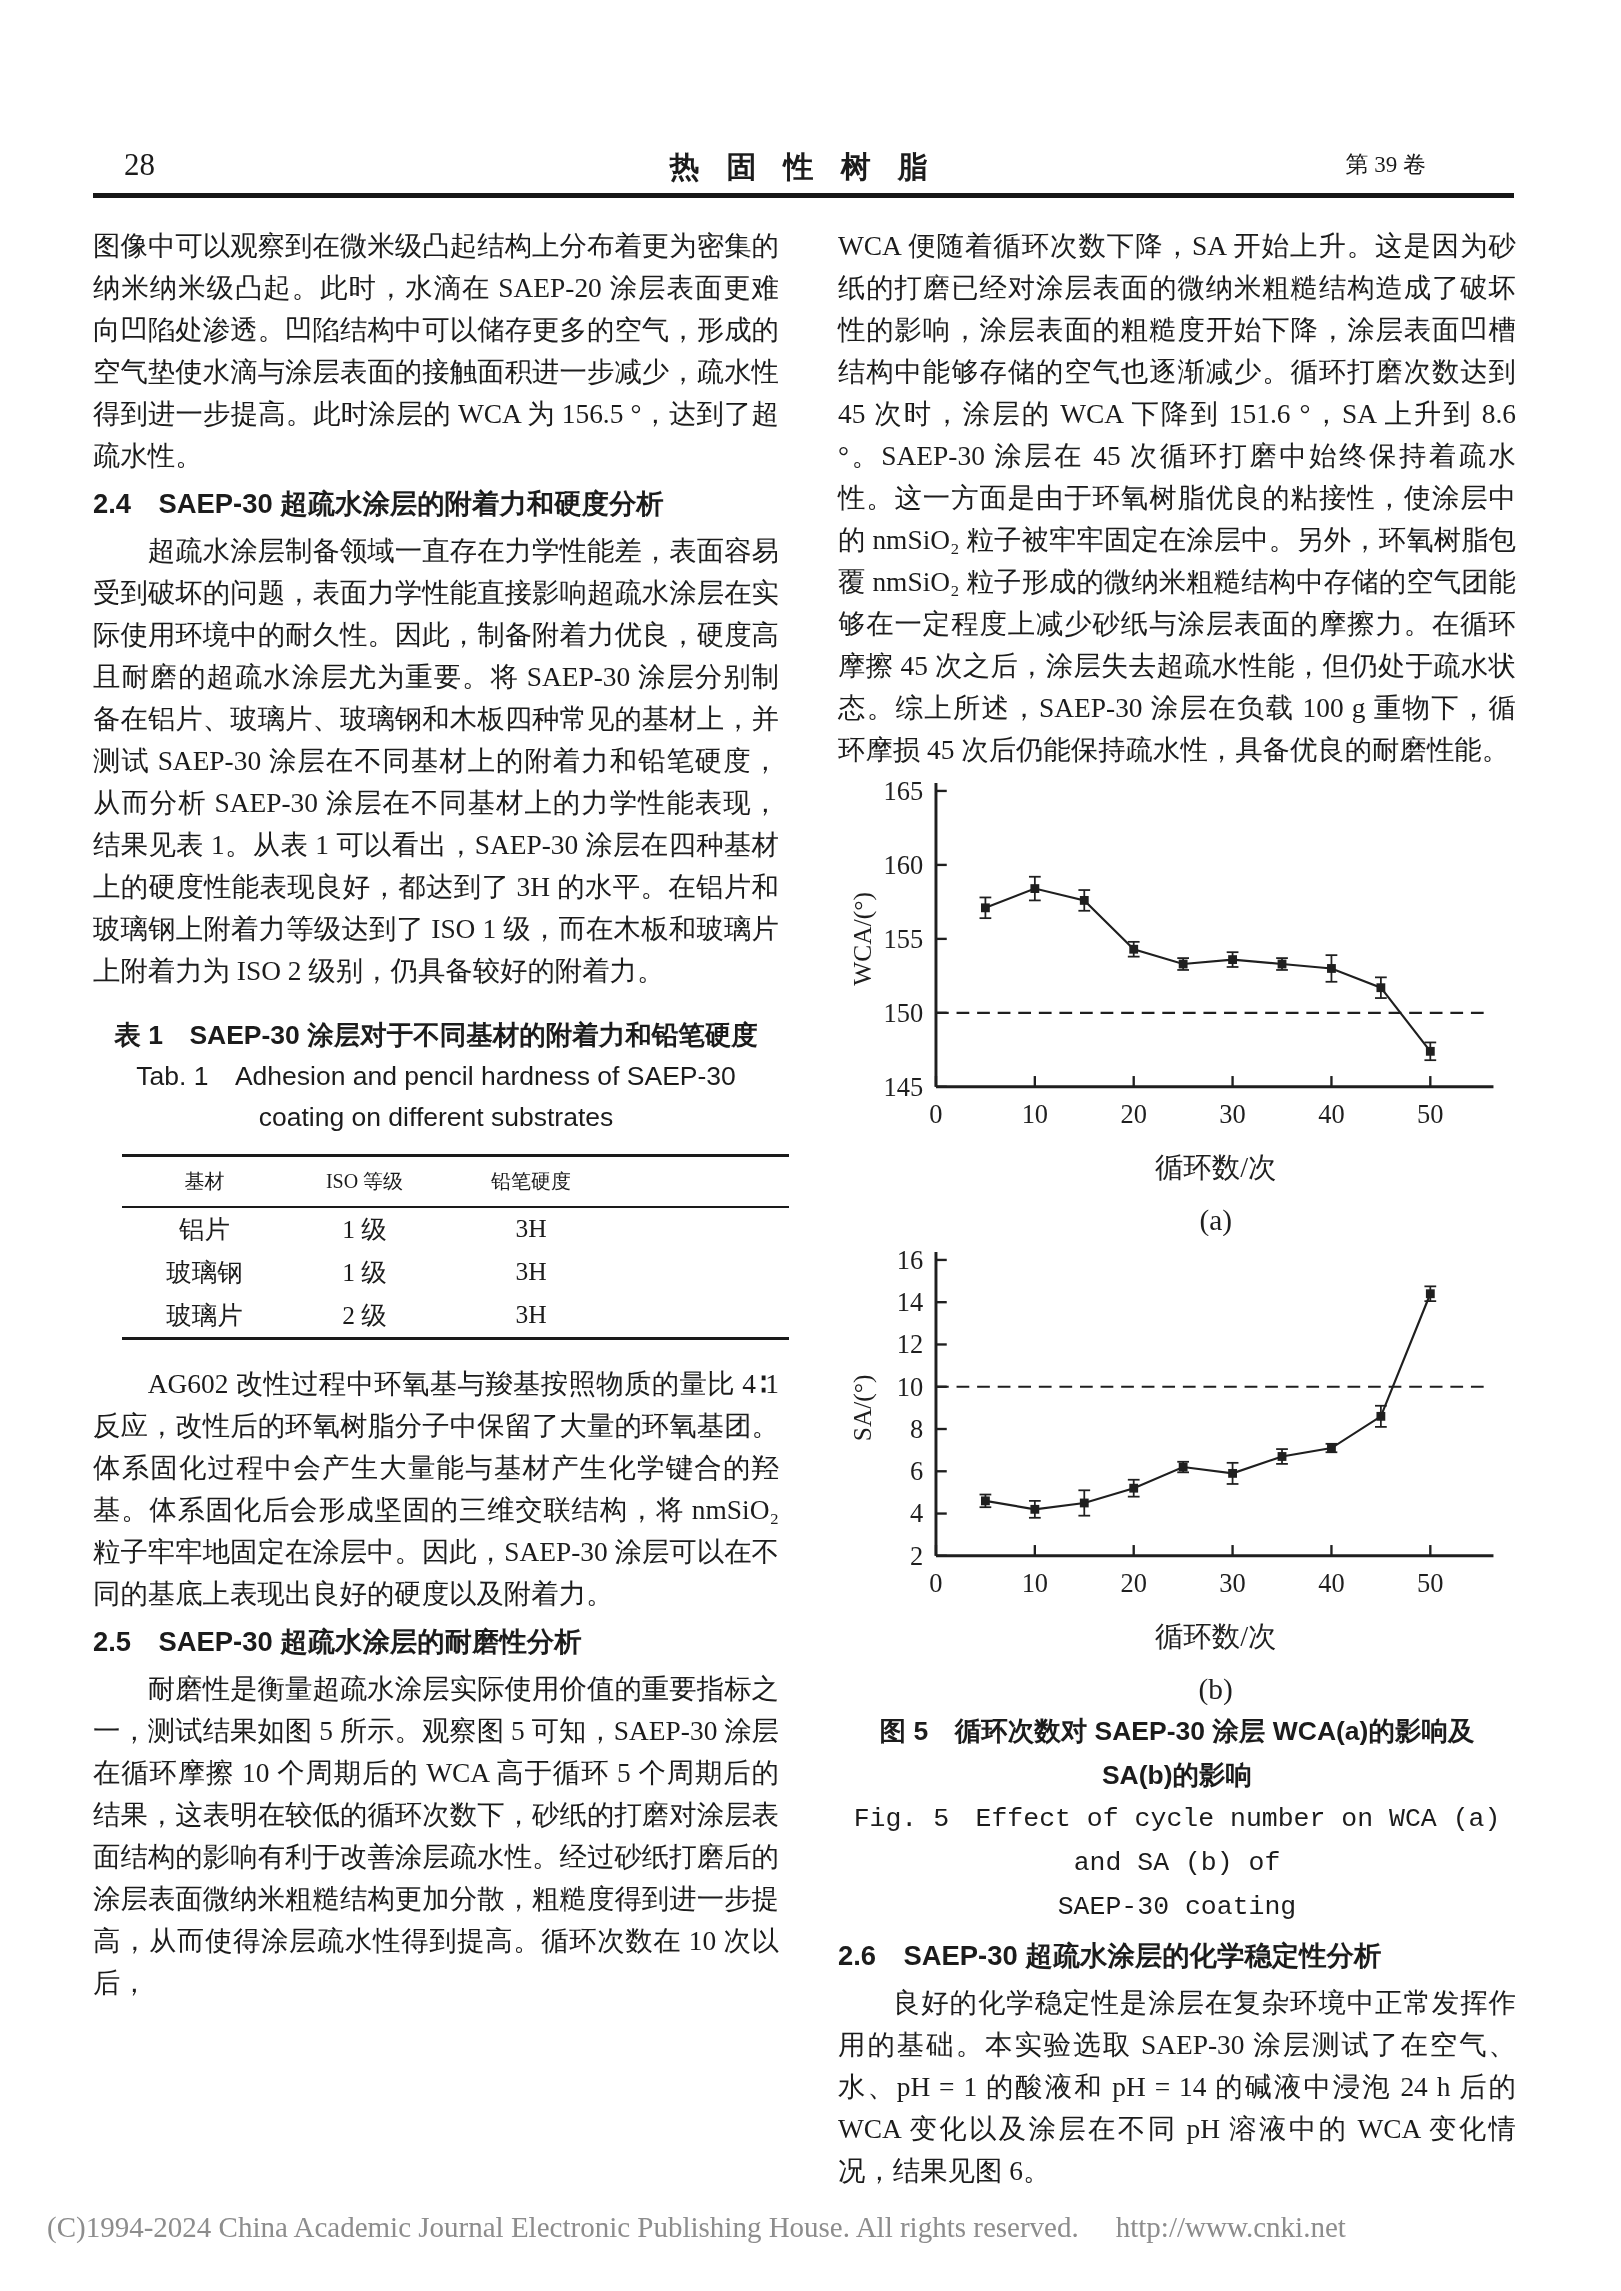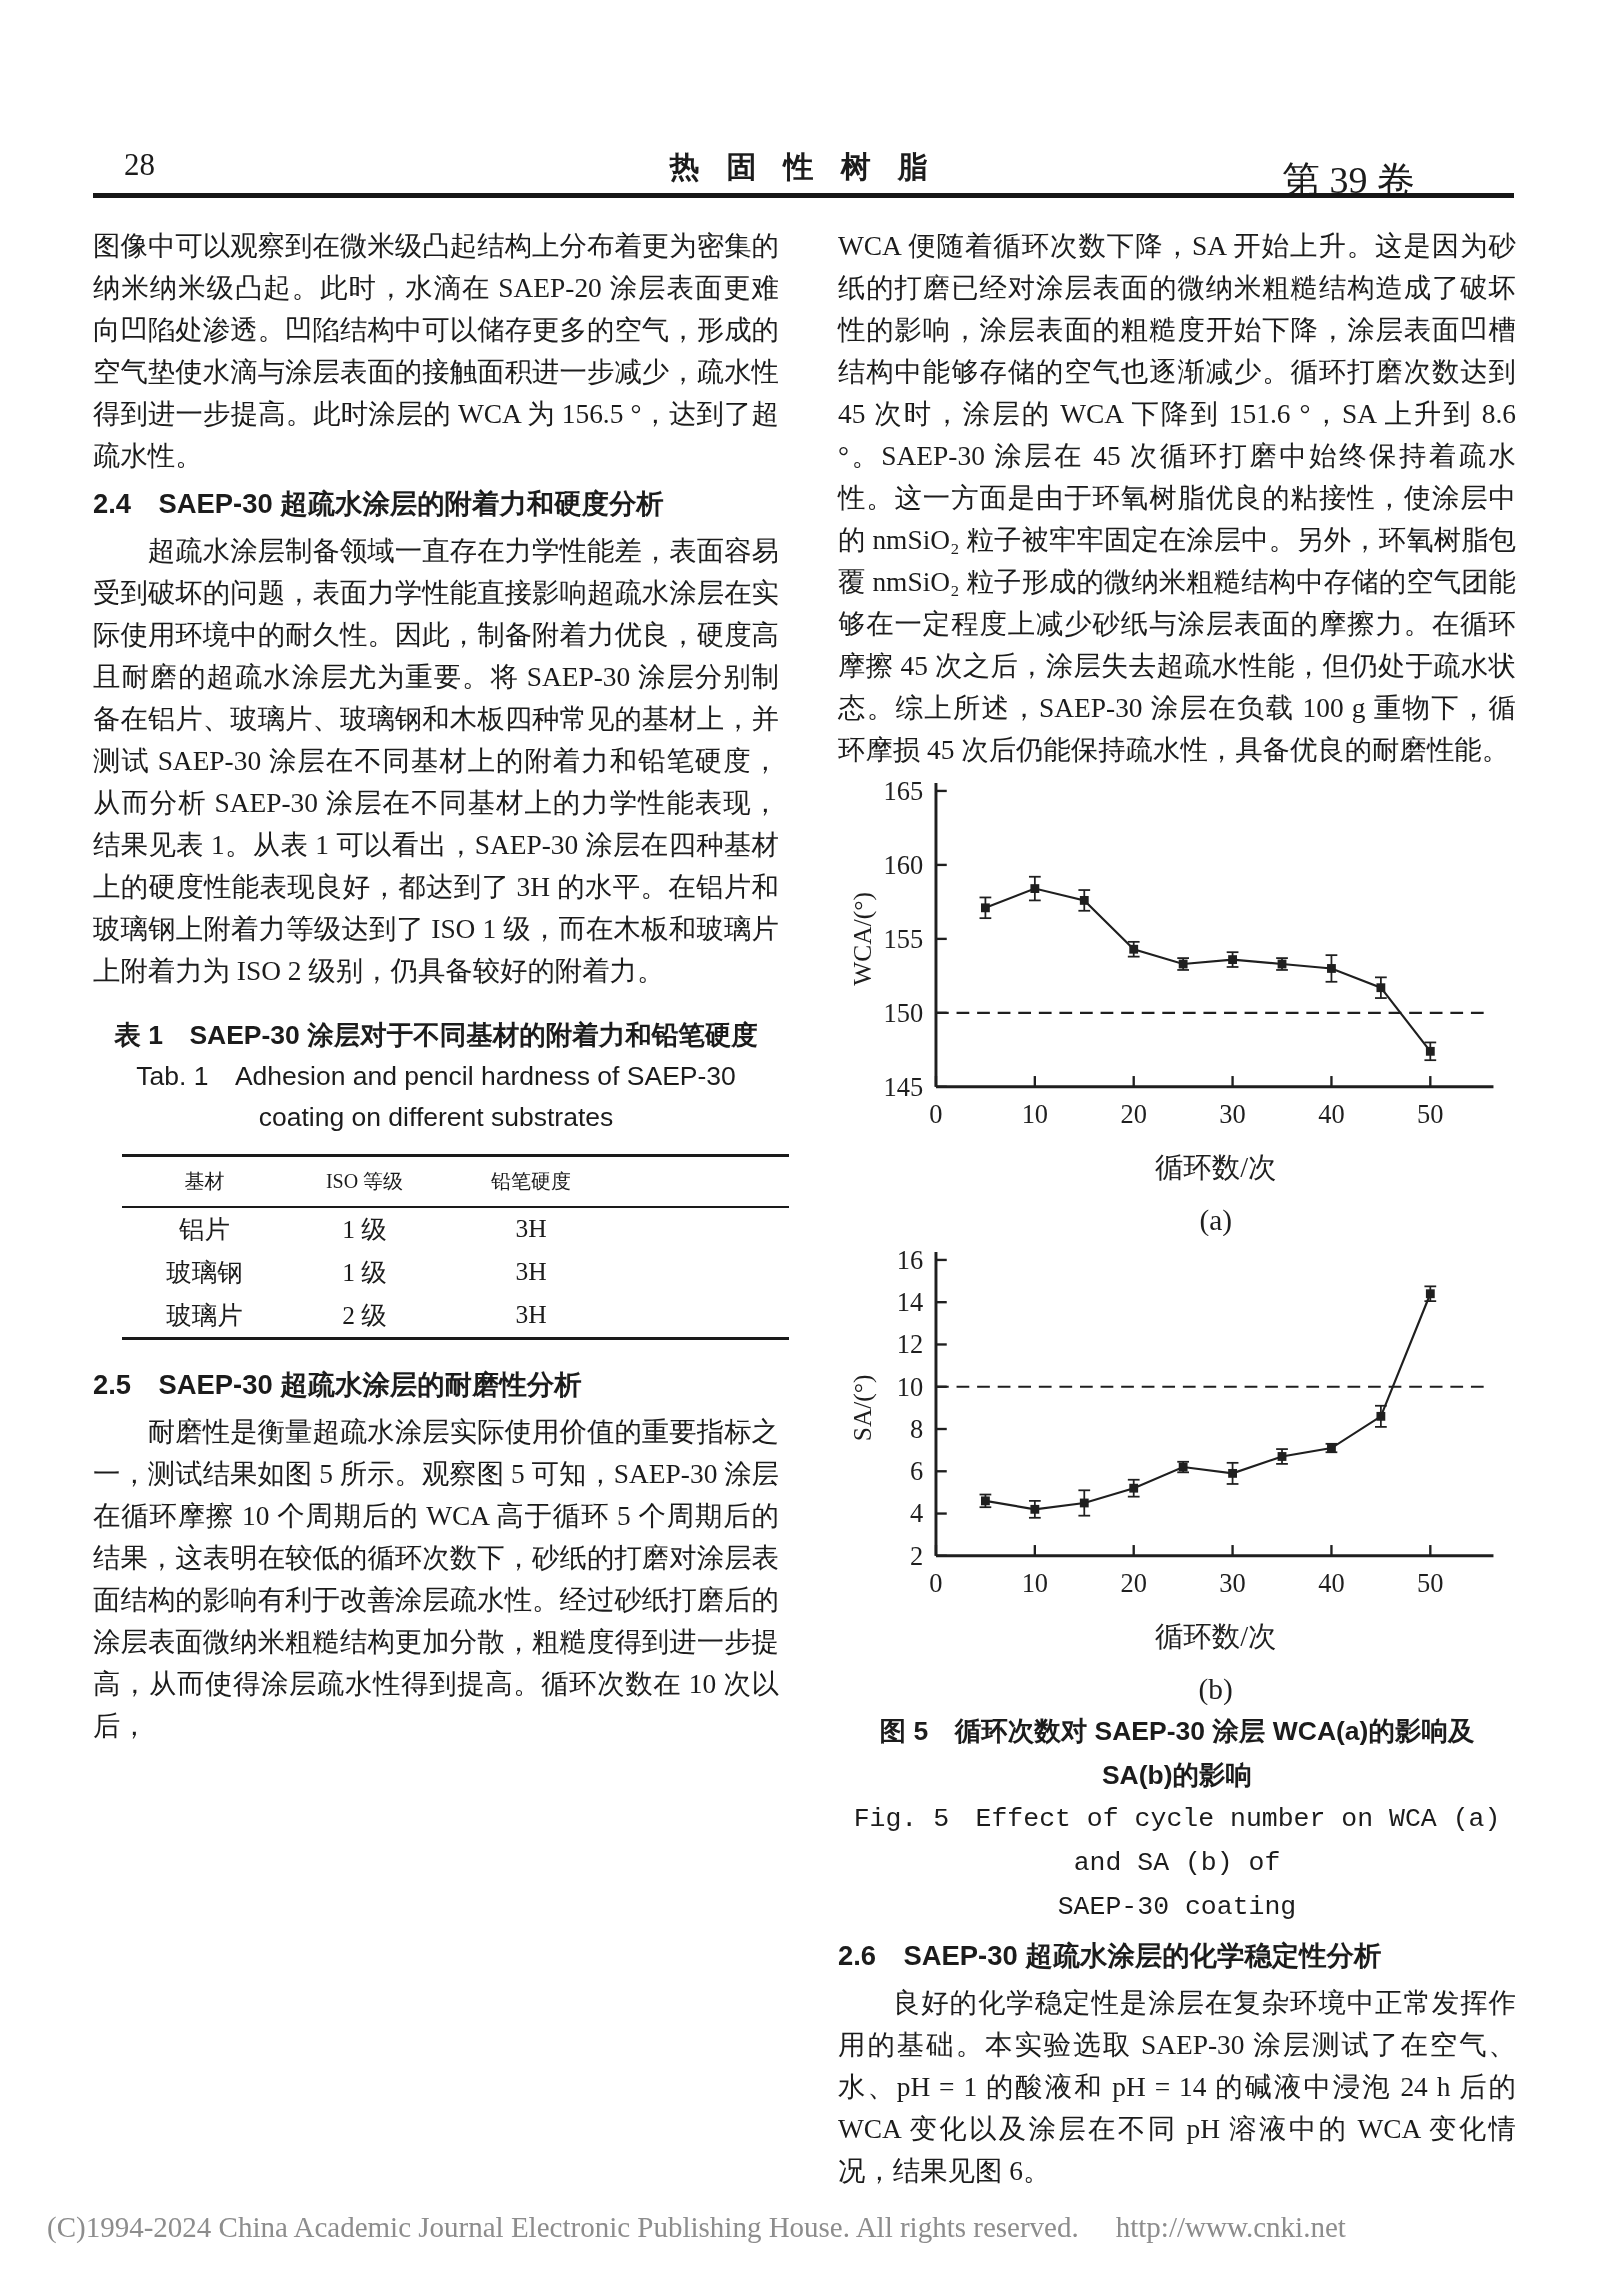--- a/index.html
+++ b/index.html
@@ -5,21 +5,21 @@
   html,body{margin:0;padding:0;}
   body{
     width:1621px;height:2292px;position:relative;background:#ffffff;
     font-family:"Liberation Serif", serif;color:#1c1c1c;overflow:hidden;
   }
   
   .page-header{position:absolute;left:93px;top:145px;width:1421px;height:45px;}
   .pagenum{position:absolute;left:31px;top:2px;font-size:31px;}
   .jtitle{position:absolute;left:0;right:0;top:2px;text-align:center;
           font-size:30px;font-weight:600;letter-spacing:9.8px;}
-  .vol{position:absolute;right:99px;top:3.9px;font-size:38px;margin-top:6px;}
+  .vol{position:absolute;right:88px;top:3.9px;font-size:23px;}
   .head-rule{position:absolute;left:93px;top:193px;width:1421px;height:4.9px;background:#171717;}
   
   .col{position:absolute;top:225px;width:686px;}
   .col-left{left:93px;}
   .col-right{left:838px;width:678px;}
   p.body{font-size:27.4px;line-height:42px;text-align:justify;margin:0;}
   .indent{text-indent:2em;}
   h3.sec{font-family:"Liberation Sans", sans-serif;font-size:27.4px;font-weight:bold;
          margin:4.9px 0 4.9px 0;line-height:43px;}
   
@@ -92,20 +92,21 @@
       </tr>
       <tr>
         <td>玻璃片</td>
         <td>2 级</td>
         <td>3H</td>
         <td></td>
       </tr>
     </tbody>
   </table>
 
+  <p class="body indent">AG602 改性过程中环氧基与羧基按照物质的量比 4∶1 反应，改性后的环氧树脂分子中保留了大量的环氧基团。体系固化过程中会产生大量能与基材产生化学键合的羟基。体系固化后会形成坚固的三维交联结构，将 nmSiO₂ 粒子牢牢地固定在涂层中。因此，SAEP-30 涂层可以在不同的基底上表现出良好的硬度以及附着力。</p>
   <h3 class="sec">2.5　SAEP-30 超疏水涂层的耐磨性分析</h3>
   <p class="body indent">耐磨性是衡量超疏水涂层实际使用价值的重要指标之一，测试结果如图 5 所示。观察图 5 可知，SAEP-30 涂层在循环摩擦 10 个周期后的 WCA 高于循环 5 个周期后的结果，这表明在较低的循环次数下，砂纸的打磨对涂层表面结构的影响有利于改善涂层疏水性。经过砂纸打磨后的涂层表面微纳米粗糙结构更加分散，粗糙度得到进一步提高，从而使得涂层疏水性得到提高。循环次数在 10 次以后，</p>
 </div>
 
 <div class="col col-right">
   <p class="body">WCA 便随着循环次数下降，SA 开始上升。这是因为砂纸的打磨已经对涂层表面的微纳米粗糙结构造成了破坏性的影响，涂层表面的粗糙度开始下降，涂层表面凹槽结构中能够存储的空气也逐渐减少。循环打磨次数达到 45 次时，涂层的 WCA 下降到 151.6 °，SA 上升到 8.6 °。SAEP-30 涂层在 45 次循环打磨中始终保持着疏水性。这一方面是由于环氧树脂优良的粘接性，使涂层中的 nmSiO₂ 粒子被牢牢固定在涂层中。另外，环氧树脂包覆 nmSiO₂ 粒子形成的微纳米粗糙结构中存储的空气团能够在一定程度上减少砂纸与涂层表面的摩擦力。在循环摩擦 45 次之后，涂层失去超疏水性能，但仍处于疏水状态。综上所述，SAEP-30 涂层在负载 100 g 重物下，循环摩损 45 次后仍能保持疏水性，具备优良的耐磨性能。</p>
 
   <div class="chart"><svg viewBox="0 0 692 470" width="678" height="461">
         <line x1="100" y1="242.5" x2="665" y2="242.5" stroke="#1f1f1f" stroke-width="2.2" stroke-dasharray="13 8"></line>
         <line x1="100" y1="8" x2="100" y2="318" stroke="#1f1f1f" stroke-width="3"></line>

